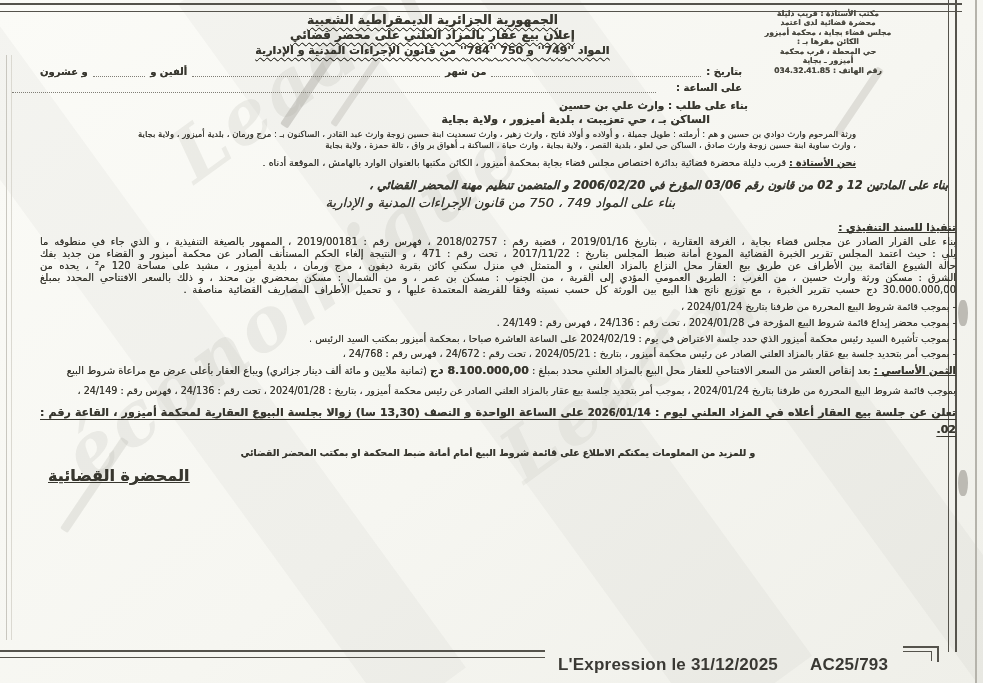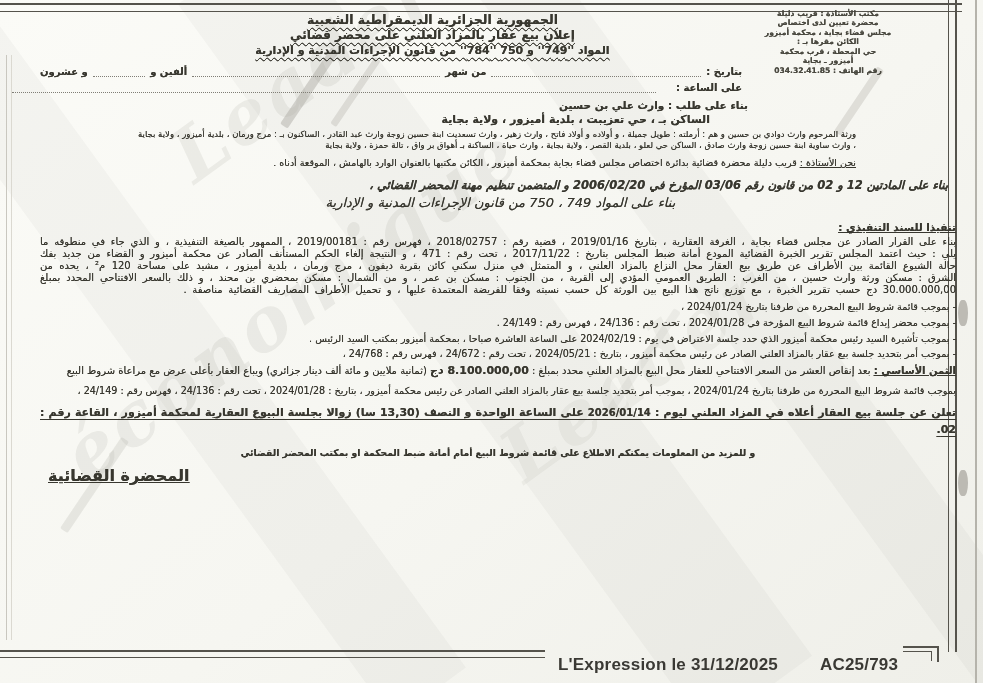--- a/index.html
+++ b/index.html
@@ -56,40 +56,40 @@
   .dateline1{position:absolute;top:66px;left:40px;width:702px;z-index:2;direction:rtl;display:flex;align-items:flex-end;gap:5px;font-size:10px;font-weight:bold;}
   .dateline2{position:absolute;top:82px;left:12px;width:730px;z-index:2;direction:rtl;display:flex;align-items:flex-end;gap:20px;font-size:10px;font-weight:bold;}
   .leader-dots{border-bottom:1.6px dotted #807e76;height:10px;}
   .ld-a{flex:2.2;} .ld-b{flex:2.6;} .ld-c{flex:.55;} .ld-d{flex:1;}
   .flow{position:absolute;top:99px;left:40px;width:916px;z-index:2;direction:rtl;text-align:justify;}
   .flow p{margin:0;}
   .request1{font-size:10.5px;font-weight:bold;margin:0 208px 2px 0 !important;text-align:right;}
   .request2{font-size:11px;font-weight:bold;letter-spacing:1.6px;margin:0 246px 3px 0 !important;text-align:right;}
   .heirs{font-size:8.5px;line-height:1.32;margin:0 100px 5px 98px !important;}
   .bailiff{font-size:9.5px;line-height:1.5;margin:2px 100px 6px 98px !important;}
-  .bailiff .u{font-weight:normal;text-decoration:underline;margin-top:20px;}
+  .bailiff .u{font-weight:bold;text-decoration:underline;margin-top:20px;}
   .law{font-size:11.5px;font-weight:bold;font-style:italic;line-height:1.45;margin:3px 8px 1px 10px !important;}
   .law2{font-size:13px;font-weight:normal;margin:1px 150px 8px 155px !important;text-align:center;}
   .exec-head{font-size:10.5px;font-weight:bold;text-decoration:underline;letter-spacing:2px;margin:4px 0 3px !important;text-align:right;}
   .dense{font-size:10px;line-height:1.2;word-spacing:2.5px;margin-bottom:5px !important;}
   .step{font-size:9.6px;line-height:1.32;margin-bottom:3px !important;}
   .designation{font-size:10px;margin:8px 0 2px !important;}
   .designation .u,.price .u{font-weight:bold;text-decoration:underline;}
   .price{font-size:10px;line-height:1.35;margin-bottom:6px !important;}
   .price .amount{font-weight:bold;font-size:11px;letter-spacing:.4px;}
   .recap{font-size:9.6px;line-height:1.32;margin-bottom:7px !important;}
   .announce{font-size:11px;font-weight:bold;line-height:1.55;margin-bottom:9px !important;}
   .announce .u{text-decoration:underline;text-underline-offset:2.5px;}
   .announce .date{font-size:10px;letter-spacing:.5px;}
   .note{font-size:9.2px;font-weight:bold;text-align:center;margin:2px 55px 8px !important;}
   .signature{font-size:16px;font-weight:bold;text-decoration:underline;text-align:left;margin:2px 0 0 8px !important;}
   .footer{
     position:absolute;top:655px;left:558px;z-index:3;direction:ltr;
     font-family:"Liberation Sans",sans-serif;font-weight:bold;
-    font-size:17px;color:#3a3934;display:flex;gap:42px;letter-spacing:.2px;
+    font-size:17px;color:#3a3934;display:flex;gap:32px;letter-spacing:.2px;
   }
 </style>
 </head>
 <body>
 
 <div class="sheet">
 
   <div class="streak s1"></div>
   <div class="streak s2"></div>
   <div class="streak s3"></div>
@@ -107,21 +107,21 @@
   <div class="frame-left"></div>
   <div class="page-edge"></div>
   <div class="edge-blob" style="top:300px"></div>
   <div class="edge-blob" style="top:470px"></div>
   <div class="frame-bottom"></div>
   <div class="frame-corner"></div>
   <div class="frame-corner-inner"></div>
 
   <div class="stamp txt">
     <div>مكتب الأستاذة : قريب دليلة</div>
-    <div>محضرة تعيين لدى اختصاص</div>
+    <div>محضرة قضائية لدى اعتمد</div>
     <div>مجلس قضاء بجاية ، محكمة أميزور</div>
     <div>الكائن مقرها بـ :</div>
     <div>حي المحطة ، قرب محكمة</div>
     <div>أميزور ـ بجاية</div>
     <div>رقم الهاتف : 034.32.41.85</div>
   </div>
 
   <div class="header txt">
     <div class="h1">الجمهورية الجزائرية الديمقراطية الشعبية</div>
     <div class="h2">إعلان بيع عقار بالمزاد العلني على محضر قضائي</div>

